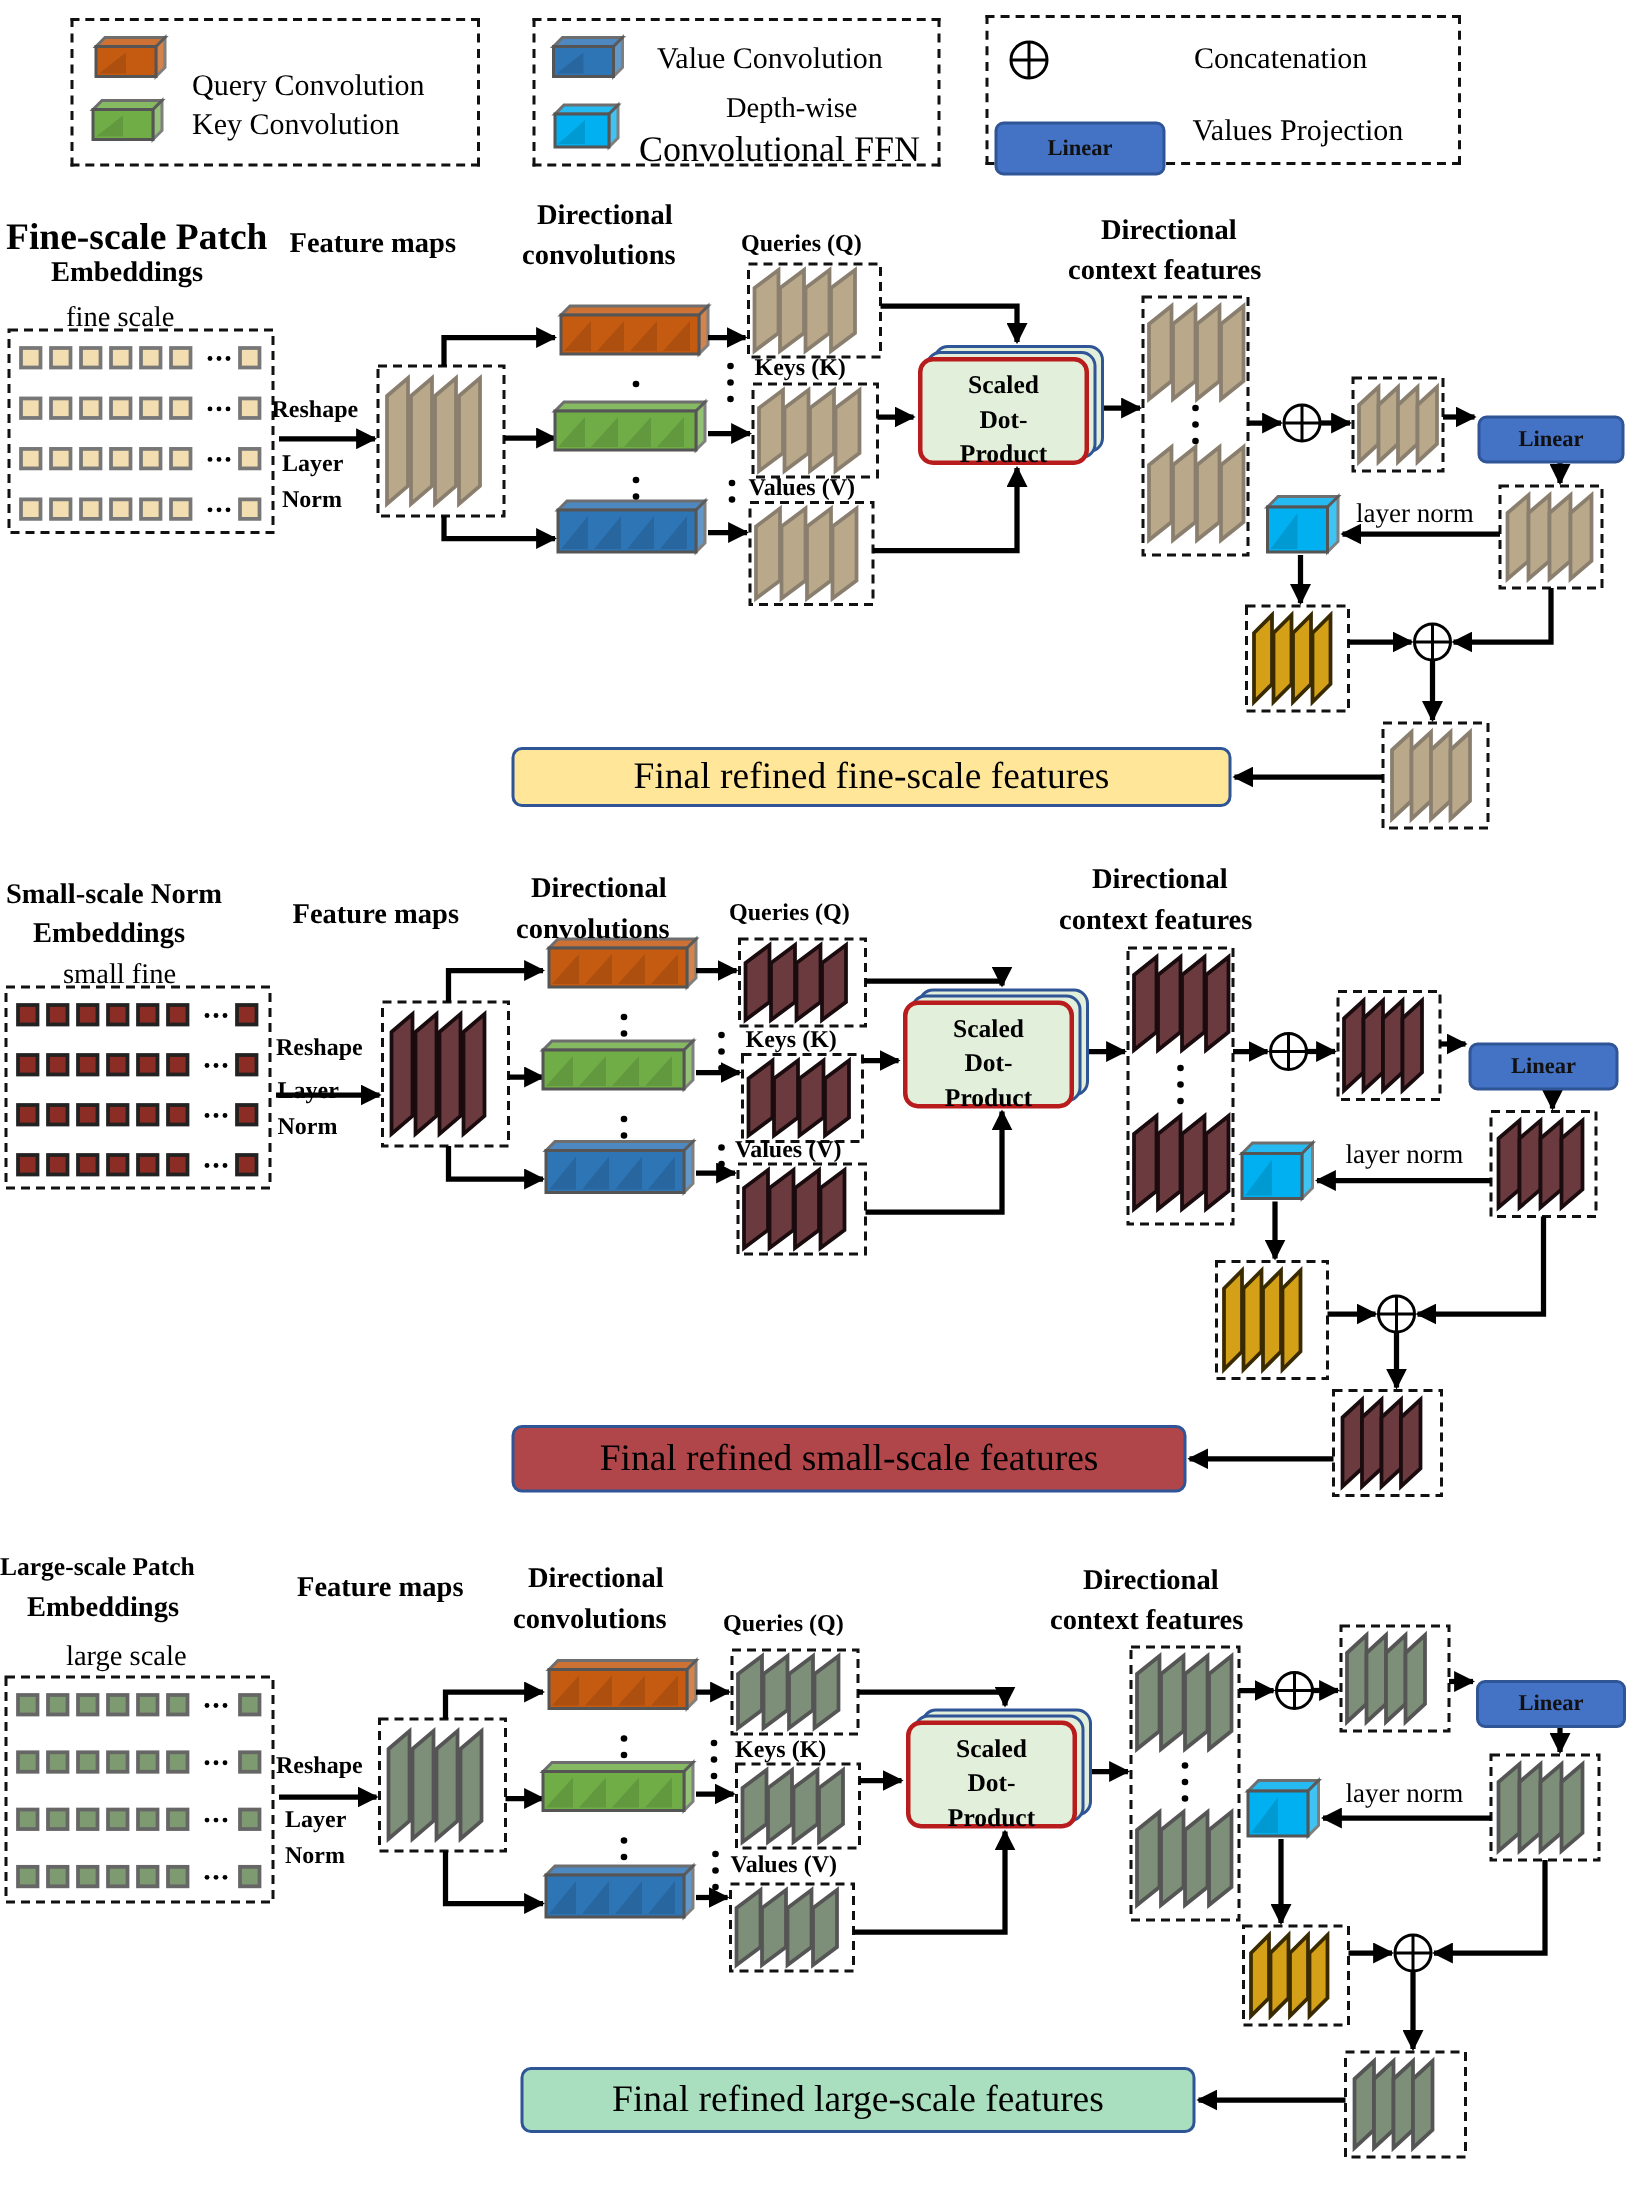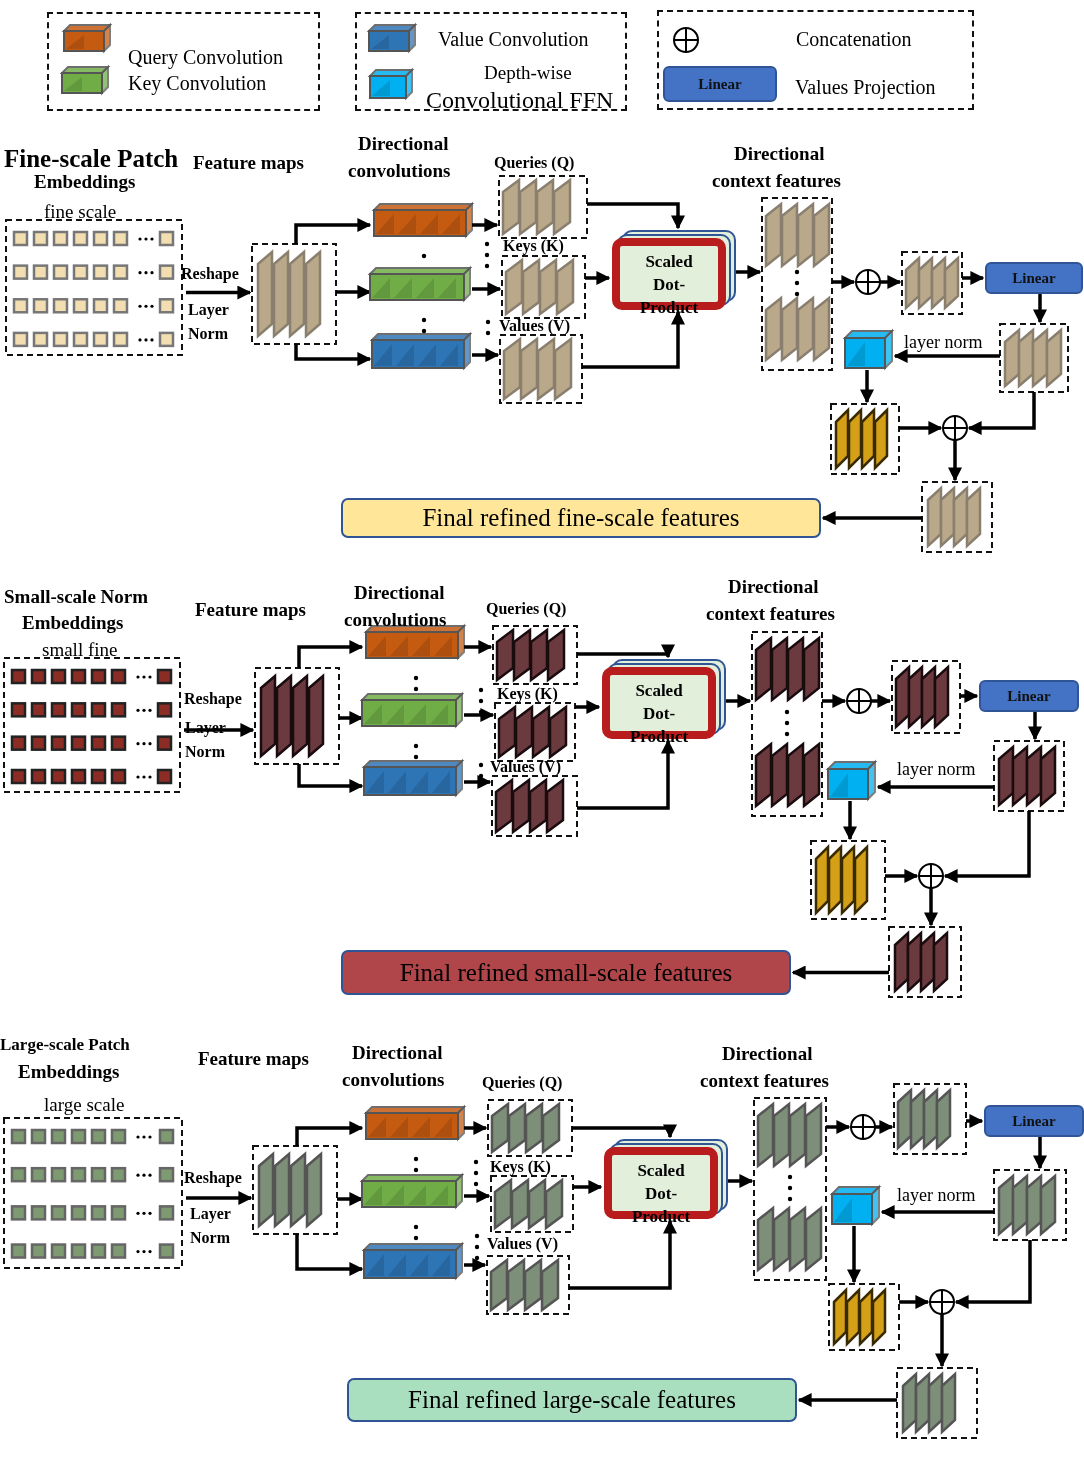--- a/index.html
+++ b/index.html
@@ -2,22 +2,22 @@
 <html><head>
 <meta charset="utf-8">
 <style>
   html,body{margin:0;padding:0;background:#fff;}
   #root{position:relative;width:1084px;height:1460px;overflow:hidden;background:#fff;font-family:"Liberation Serif","DejaVu Serif",serif;color:#000;}
   svg{position:absolute;left:0;top:0;}
   .t{position:absolute;white-space:nowrap;line-height:1;}
   .b{font-weight:bold;}
   .legend-box{position:absolute;border:2px dashed #111;box-sizing:border-box;}
   .final{position:absolute;border:2px solid #2f5597;border-radius:7px;box-sizing:border-box;display:flex;align-items:center;justify-content:center;font-size:25px;}
-  .linear{position:absolute;background:#4472c4;border:2px solid #2f5597;border-radius:6px;box-sizing:border-box;display:flex;align-items:center;justify-content:center;font-weight:bold;font-size:15px;color:#111;}
-  .sdp{position:absolute;background:#e2efda;border:8px solid #b91c1c;border-radius:10px;box-sizing:border-box;text-align:center;font-weight:bold;font-size:17px;line-height:23px;padding-top:4px;}
+  .linear{position:absolute;background:#4472c4;border:2px solid #2f5597;border-radius:6px;box-sizing:border-box;display:flex;align-items:center;justify-content:center;font-weight:bold;font-size:15px;color:#111;margin-top:15px;}
+  .sdp{position:absolute;background:#e2efda;border:3px solid #b91c1c;border-radius:10px;box-sizing:border-box;text-align:center;font-weight:bold;font-size:17px;line-height:23px;padding-top:4px;}
   .sdp-back{position:absolute;background:#e2efda;border:2px solid #2f5597;border-radius:10px;box-sizing:border-box;}
 </style>
 </head>
 <body>
 
 <div id="root">
   <svg id="canvas" width="1084" height="1460">
       <defs>
         <marker id="arr" viewBox="0 0 10 10" refX="9" refY="5" markerWidth="4" markerHeight="4" orient="auto-start-reverse">
           <path d="M0,0 L10,5 L0,10 z" fill="#000"></path>

